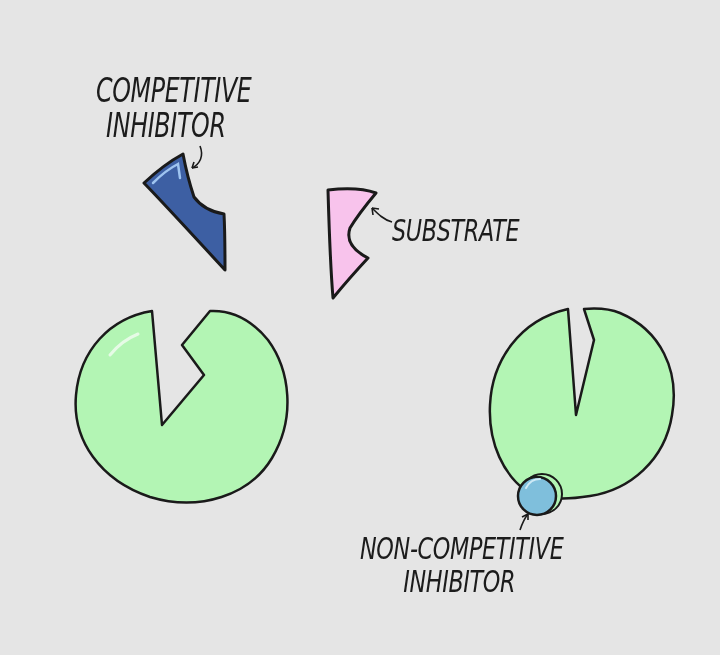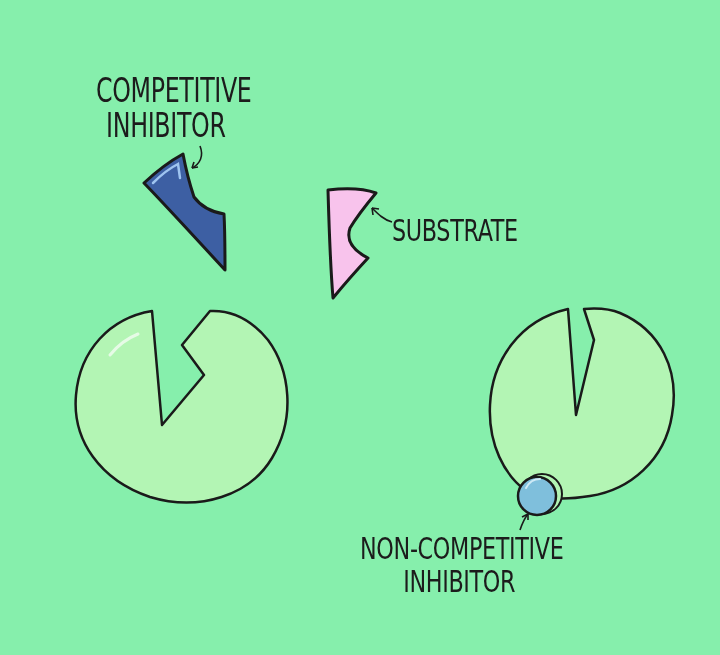--- a/index.html
+++ b/index.html
@@ -1,22 +1,23 @@
 <!DOCTYPE html>
 <html><head>
   <meta charset="utf-8">
   <style>
     html, body { margin: 0; padding: 0; background: #ffffff; }
     #canvas {
       position: relative;
       width: 720px;
       height: 655px;
-      background: #86efac;
+      background: #e5e5e5;
       overflow: hidden;
       font-family: "Liberation Sans", sans-serif;
+      font-style: italic;
     }
     svg.art { position: absolute; left: 0; top: 0; }
     .label {
       position: absolute;
       color: #1c1c1c;
       font-family: "DejaVu Sans", sans-serif;
       font-weight: normal;
       text-transform: uppercase;
       line-height: 1.05;
       letter-spacing: -0.5px;

